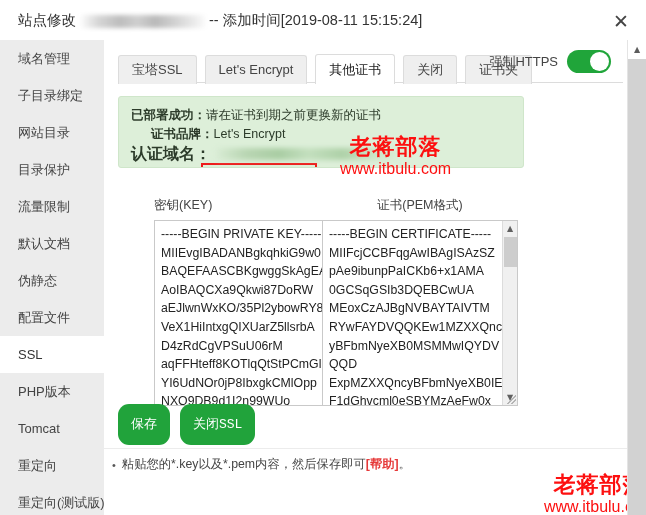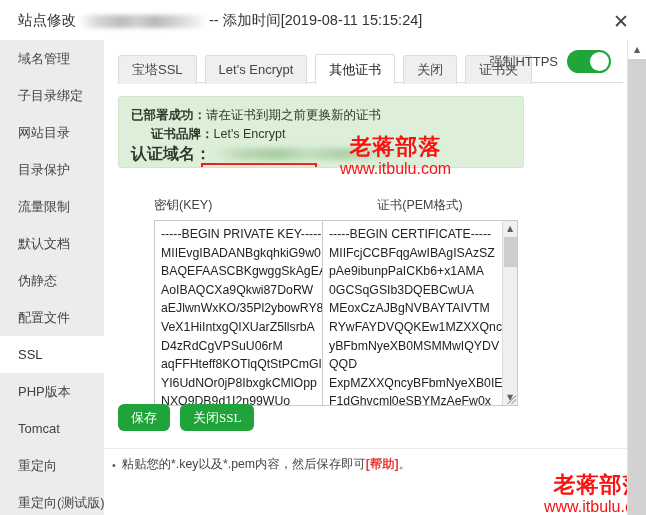--- a/index.html
+++ b/index.html
@@ -135,24 +135,24 @@
   .ta-grip{
     position:absolute;right:2px;bottom:2px;width:9px;height:9px;
     background:
       linear-gradient(135deg,transparent 45%,#b4b4b4 45%,#b4b4b4 58%,transparent 58%),
       linear-gradient(135deg,transparent 70%,#b4b4b4 70%,#b4b4b4 83%,transparent 83%);
   }
 
   
   .btnrow{position:absolute;left:14px;top:364px;display:flex;}
   .gbtn{
-    background:#21a33b;color:#fff;border:none;border-radius:6px;
-    padding:0 13px;height:27px;line-height:27px;font-size:13px;
+    background:#21a33b;color:#fff;border:none;border-radius:11px;
+    padding:0 13px;height:41px;line-height:27px;font-size:13px;
     cursor:pointer;margin-right:10px;
-    font-family:Liberation Serif, serif;
+    font-family:Liberation Mono, monospace;
   }
 
   
   .hint{
     position:absolute;left:8px;top:416px;width:500px;
     font-size:12.3px;color:#444;white-space:nowrap;
     display:flex;align-items:center;
   }
   .hint .dot{font-size:11px;margin-right:6px;color:#555;}
   .hint .help{color:#e63a3a;font-weight:bold;}

